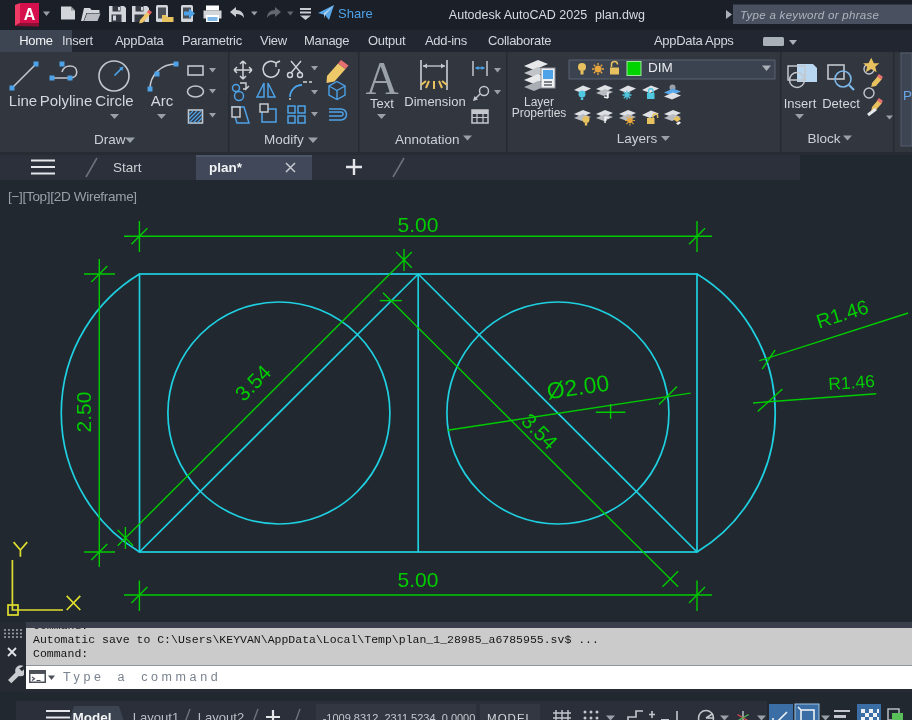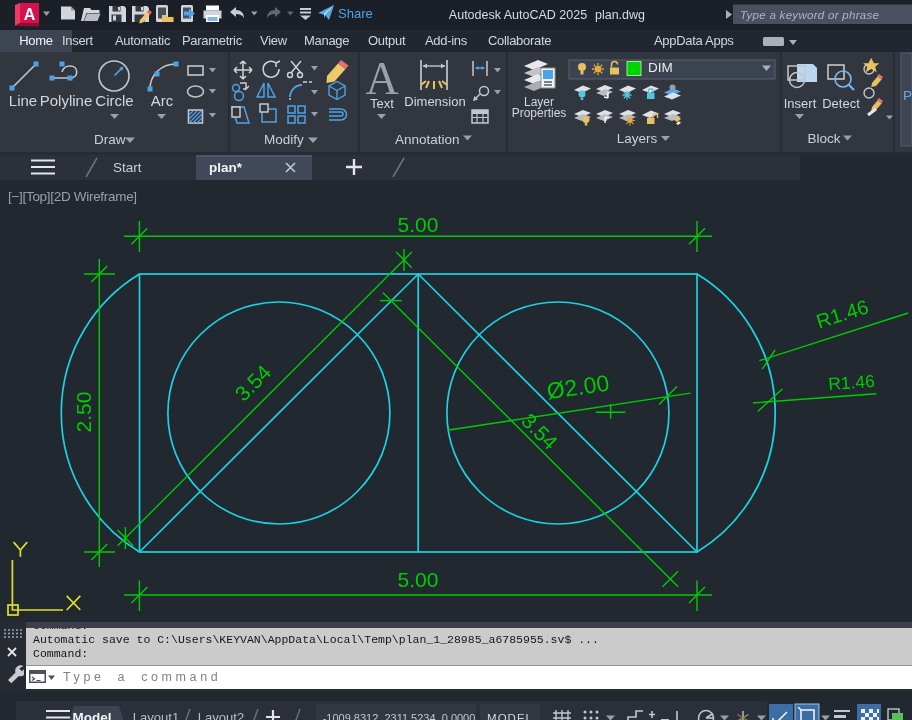--- a/index.html
+++ b/index.html
@@ -84,21 +84,21 @@
       <text x="620" y="18.5" font-size="12.5" fill="#d8dbe0" text-anchor="middle" font-family="Liberation Sans">plan.dwg</text>
       <path d="M726,10 l6,4.5 -6,4.5 Z" fill="#aab0b8"></path>
 
       <rect x="733" y="4.5" width="179" height="19.5" fill="#49505f"></rect>
       <text x="740" y="18.5" font-size="11.5" font-style="italic" fill="#aeb5bf" font-family="Liberation Sans" letter-spacing="0.3">Type a keyword or phrase</text>
     </svg>
   </div>
   <div id="menurow" class="abs">
     <div class="mtab" style="left:0;width:72px;background:#3d4452;color:#f2f4f6;text-align:center;">Home</div>
     <div class="mtab" style="left:62px;">Insert</div>
-    <div class="mtab" style="left:115px;">Automatic</div>
+    <div class="mtab" style="left:115px;">AppData</div>
     <div class="mtab" style="left:182px;">Parametric</div>
     <div class="mtab" style="left:260px;">View</div>
     <div class="mtab" style="left:304px;">Manage</div>
     <div class="mtab" style="left:368px;">Output</div>
     <div class="mtab" style="left:425px;">Add-ins</div>
     <div class="mtab" style="left:488px;">Collaborate</div>
     <div class="mtab" style="left:565px;margin-top:44px;">Express Tools</div>
     <div class="mtab" style="left:654px;">AppData Apps</div>
     <svg class="abs" style="left:762px;top:5px" width="36" height="14" viewBox="0 0 36 14">
       <rect x="1" y="2" width="21" height="9" rx="1.5" fill="#aab0b8"></rect>

